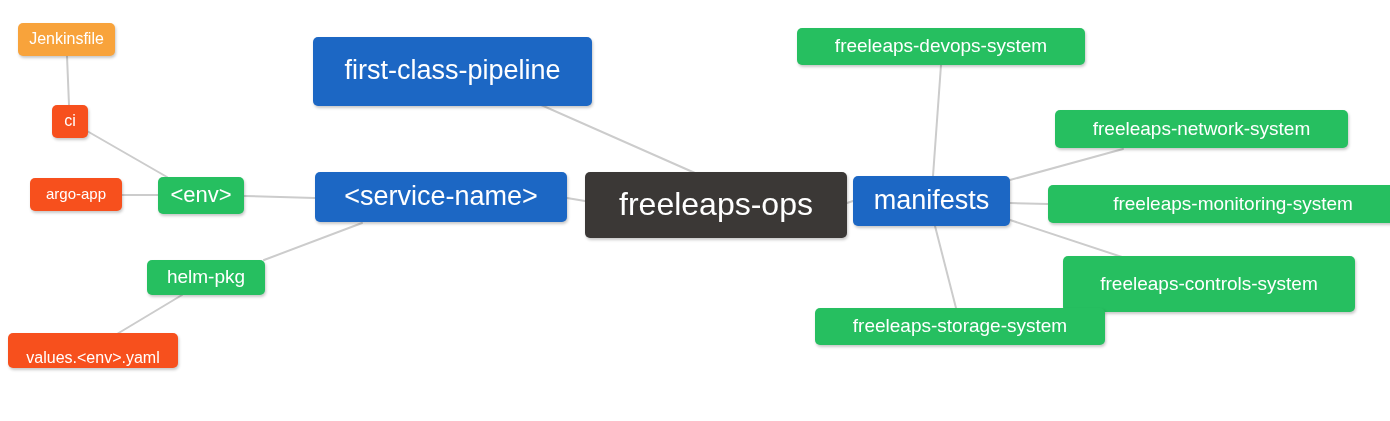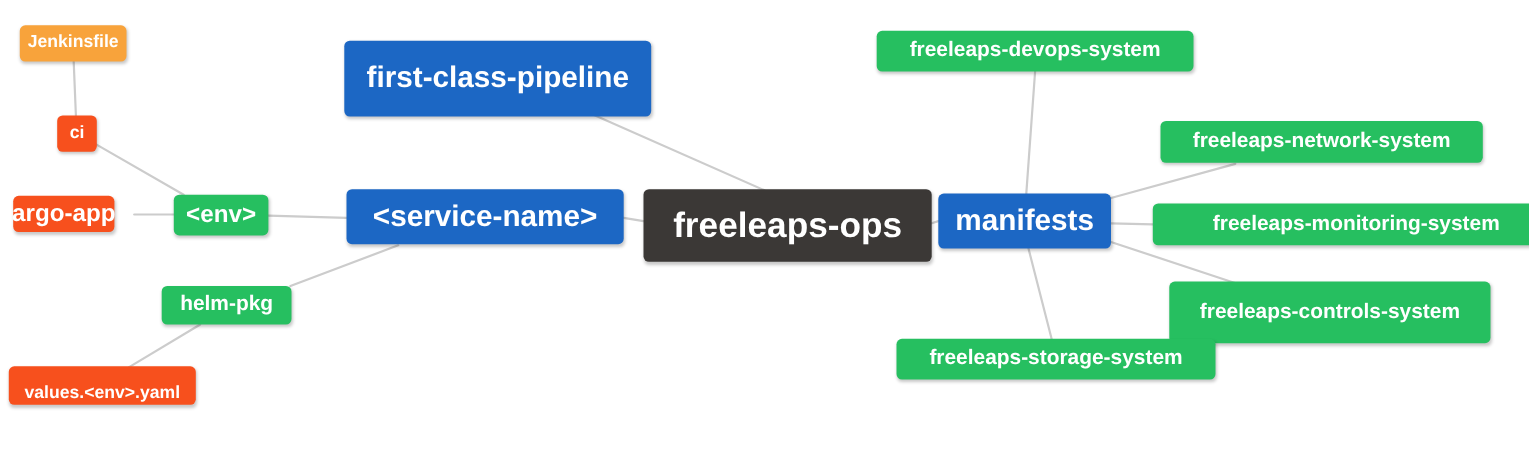--- a/index.html
+++ b/index.html
@@ -29,21 +29,20 @@
     align-items: center;
     justify-content: center;
     color: #ffffff;
     border-radius: 5px;
     box-shadow: 1px 2px 3px rgba(0,0,0,0.22);
     white-space: nowrap;
     line-height: 1;
     cursor: pointer;
     user-select: none;
     box-sizing: border-box;
-    font-weight: bold;
   }
   .node span {
     display: block;
     padding-bottom: 2px;
   }
 </style>
 </head>
 <body>
 
 <div class="stage">
@@ -63,21 +62,21 @@
       <line x1="1010" y1="220" x2="1122" y2="257" stroke="#cccccc" stroke-width="2" stroke-linecap="round"></line>
       <line x1="935" y1="226" x2="956" y2="308" stroke="#cccccc" stroke-width="2" stroke-linecap="round"></line>
     </svg>
   <div>
       <div class="node" style="left: 18px; top: 23px; width: 97px; height: 33px; background: rgb(248, 163, 59); font-size: 16px;">
         <span>Jenkinsfile</span>
       </div>
       <div class="node" style="left: 52px; top: 105px; width: 36px; height: 33px; background: rgb(247, 80, 29); font-size: 16px;">
         <span>ci</span>
       </div>
-      <div class="node" style="left: 12px; top: 178px; width: 92px; height: 33px; background: rgb(247, 80, 29); font-size: 22px;">
+      <div class="node" style="left: 30px; top: 178px; width: 92px; height: 33px; background: rgb(247, 80, 29); font-size: 15px;">
         <span>argo-app</span>
       </div>
       <div class="node" style="left: 158px; top: 177px; width: 86px; height: 37px; background: rgb(38, 191, 96); font-size: 22px;">
         <span>&lt;env&gt;</span>
       </div>
       <div class="node" style="left: 147px; top: 260px; width: 118px; height: 35px; background: rgb(38, 191, 96); font-size: 19px;">
         <span>helm-pkg</span>
       </div>
       <div class="node" style="left: 8px; top: 333px; width: 170px; height: 35px; background: rgb(247, 80, 29); font-size: 16px; align-items: flex-end;">
         <span>values.&lt;env&gt;.yaml</span>

